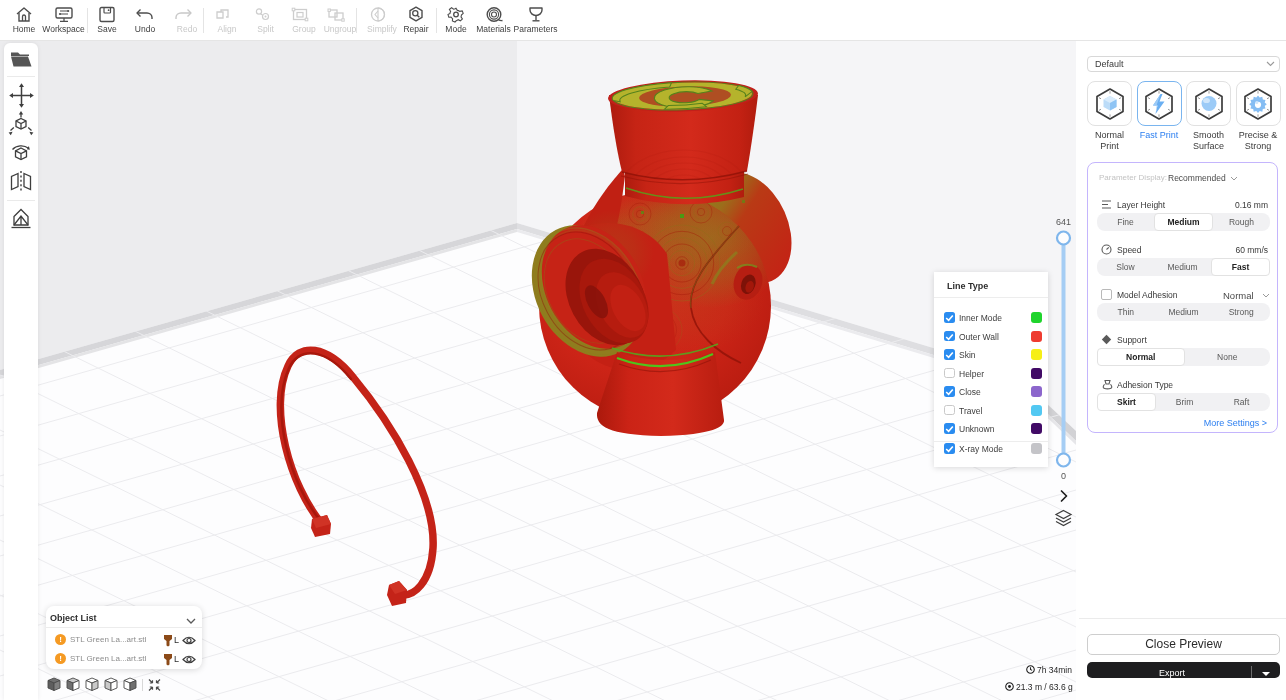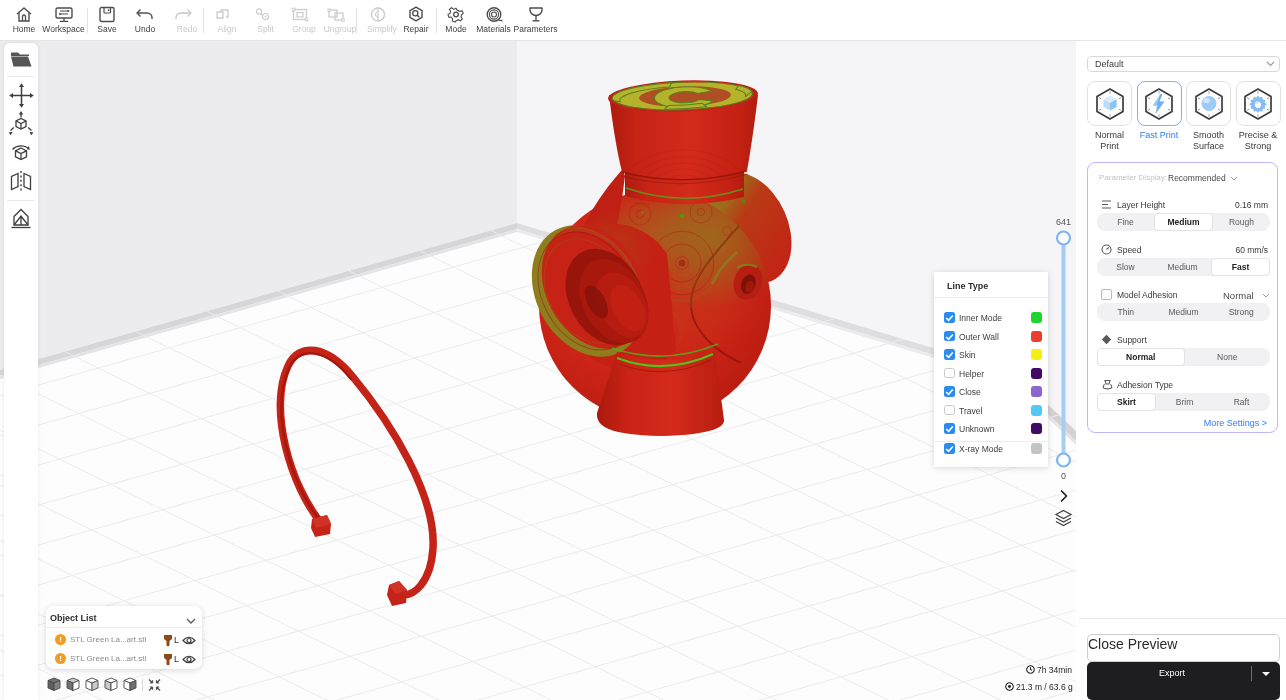--- a/index.html
+++ b/index.html
@@ -39,22 +39,22 @@
 .prow { position:absolute; left:12px; right:8px; height:12px; }
 .prow .ic { position:absolute; left:1px; top:0px; }
 .prow .nm { position:absolute; left:17px; top:0px; line-height:12px; }
 .prow .vl { position:absolute; right:1px; top:0px; line-height:12px; }
 .seg { position:absolute; left:9px; width:173px; height:18px; background:#f1f1f3; border-radius:8px; display:flex; }
 .seg .s { flex:1; text-align:center; line-height:18px; font-size:8.5px; color:#595959; }
 .seg .s.on { background:#fff; border:1px solid #e2e2e2; border-radius:4px; color:#222; line-height:16px; font-weight:bold; }
 #moresettings { position:absolute; right:10px; top:255px; color:#2c7ff0; font-size:9px; }
 
 #rpdivider { position:absolute; left:3px; top:577px; width:207px; height:1px; background:#ebebeb; }
-#closepreview { position:absolute; left:11px; top:593px; width:193px; height:28px; background:#fff; border:1px solid #cecece; border-radius:5px; text-align:left; line-height:19px; font-size:14px; color:#2b2b2b; }
-#exportbtn { position:absolute; left:11px; top:621px; width:193px; height:38px; background:#1e1e20; border-radius:5px; color:#fff; font-size:9px; }
+#closepreview { position:absolute; left:11px; top:593px; width:193px; height:21px; background:#fff; border:1px solid #cecece; border-radius:5px; text-align:center; line-height:19px; font-size:12px; color:#2b2b2b; }
+#exportbtn { position:absolute; left:11px; top:621px; width:193px; height:16px; background:#1e1e20; border-radius:5px; color:#fff; font-size:9px; }
 #exportbtn .tx { position:absolute; left:0; width:170px; text-align:center; top:6px; }
 #exportbtn .dv { position:absolute; right:28px; top:4px; width:1px; height:15px; background:rgba(255,255,255,0.35); }
 #exportbtn .tri { position:absolute; right:10px; top:10px; width:0; height:0; border-left:4.5px solid transparent; border-right:4.5px solid transparent; border-top:4.5px solid #fff; }
 
 
 #linetype { position:absolute; left:934px; top:272px; width:114px; height:195px; background:#fff; border-radius:0; box-shadow:0 1px 6px rgba(0,0,0,0.15); z-index:22; font-size:8.5px; }
 #linetype .hd { position:absolute; left:13px; top:9px; font-weight:bold; font-size:9px; color:#2e2e2e; }
 #linetype .hddv { position:absolute; left:0; top:25px; width:114px; height:1px; background:#ededed; }
 .ltrow { position:absolute; left:11px; height:12px; width:97px; }
 .ltrow .cb { position:absolute; left:-1px; top:0; width:10.5px; height:10.5px; border-radius:2.5px; }

